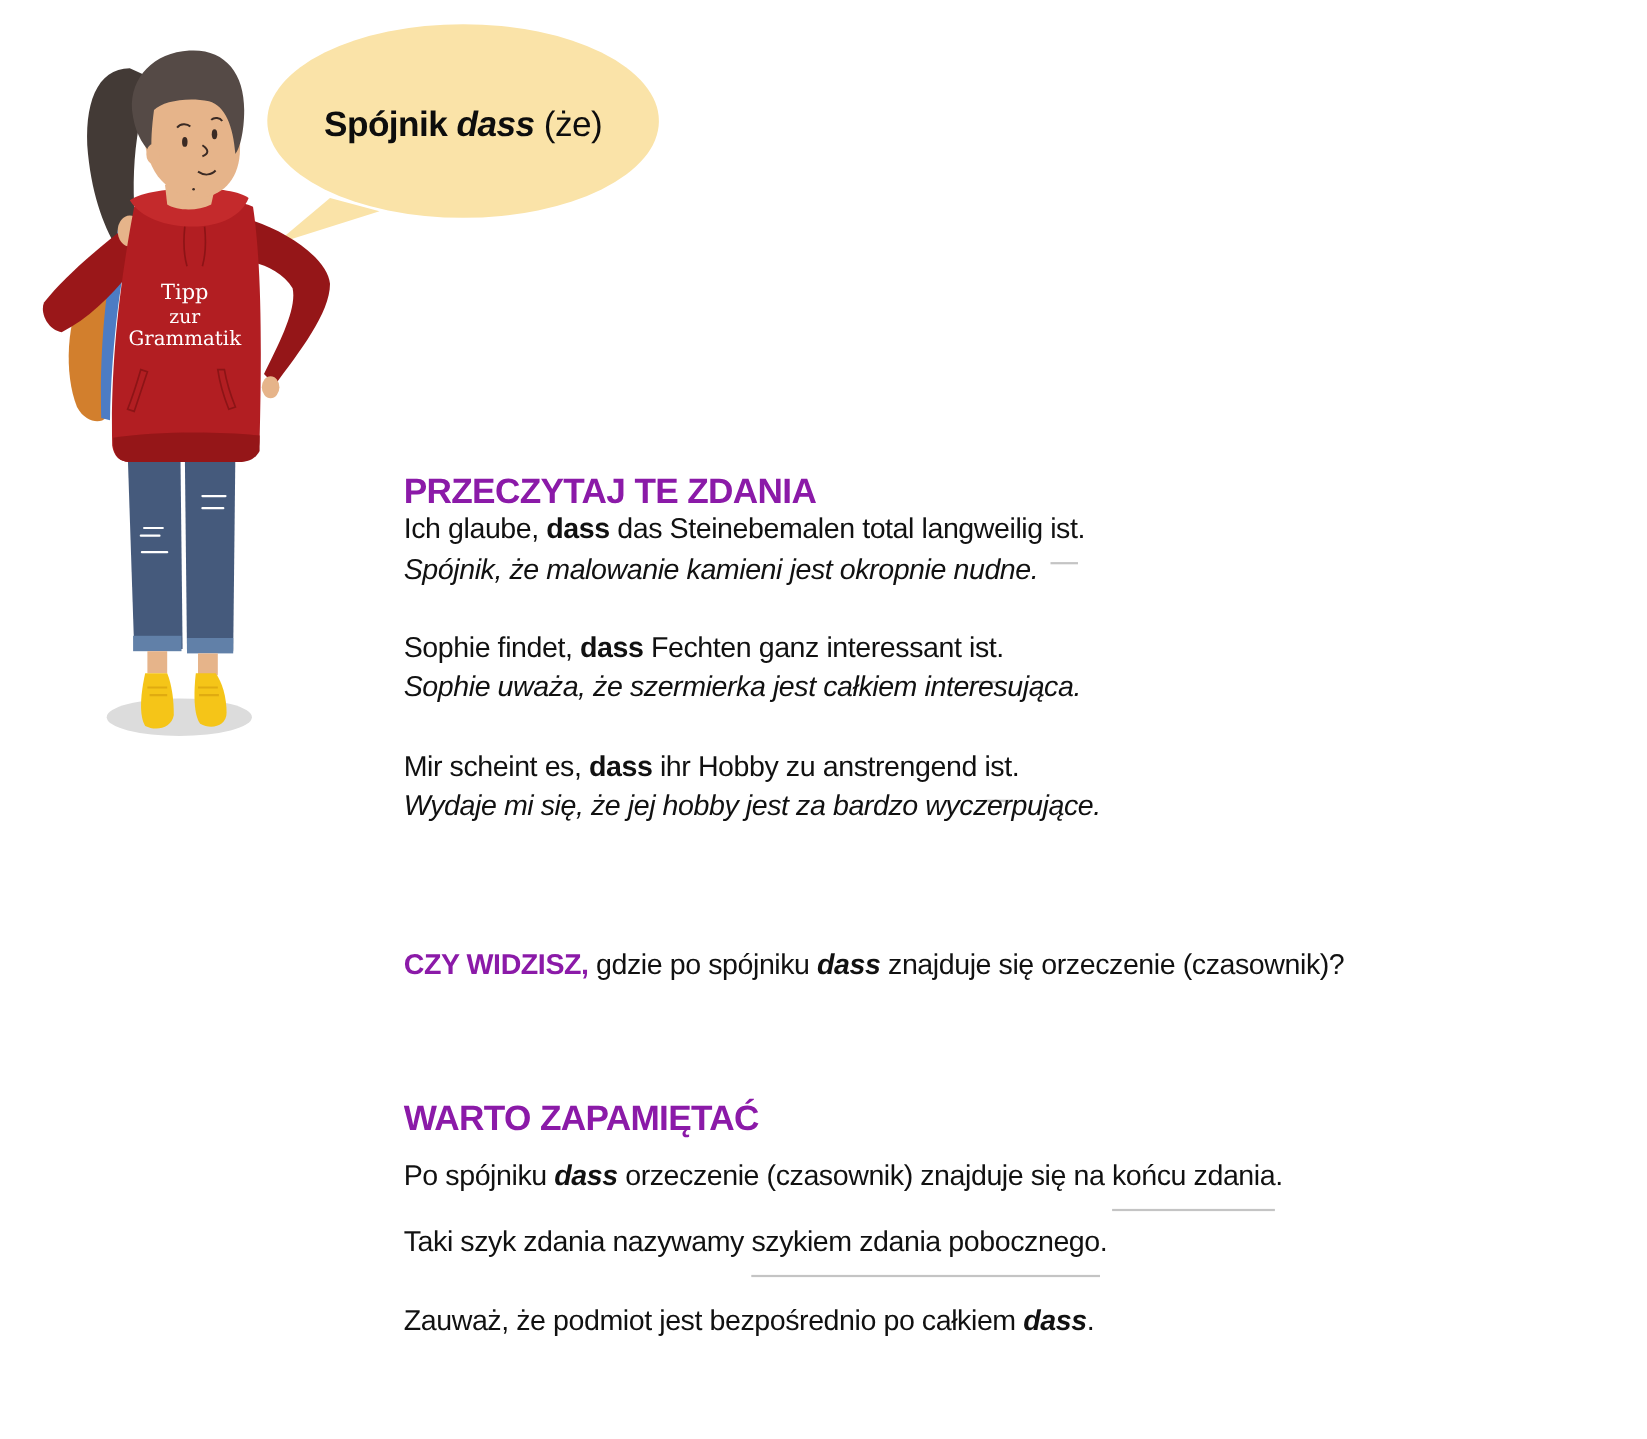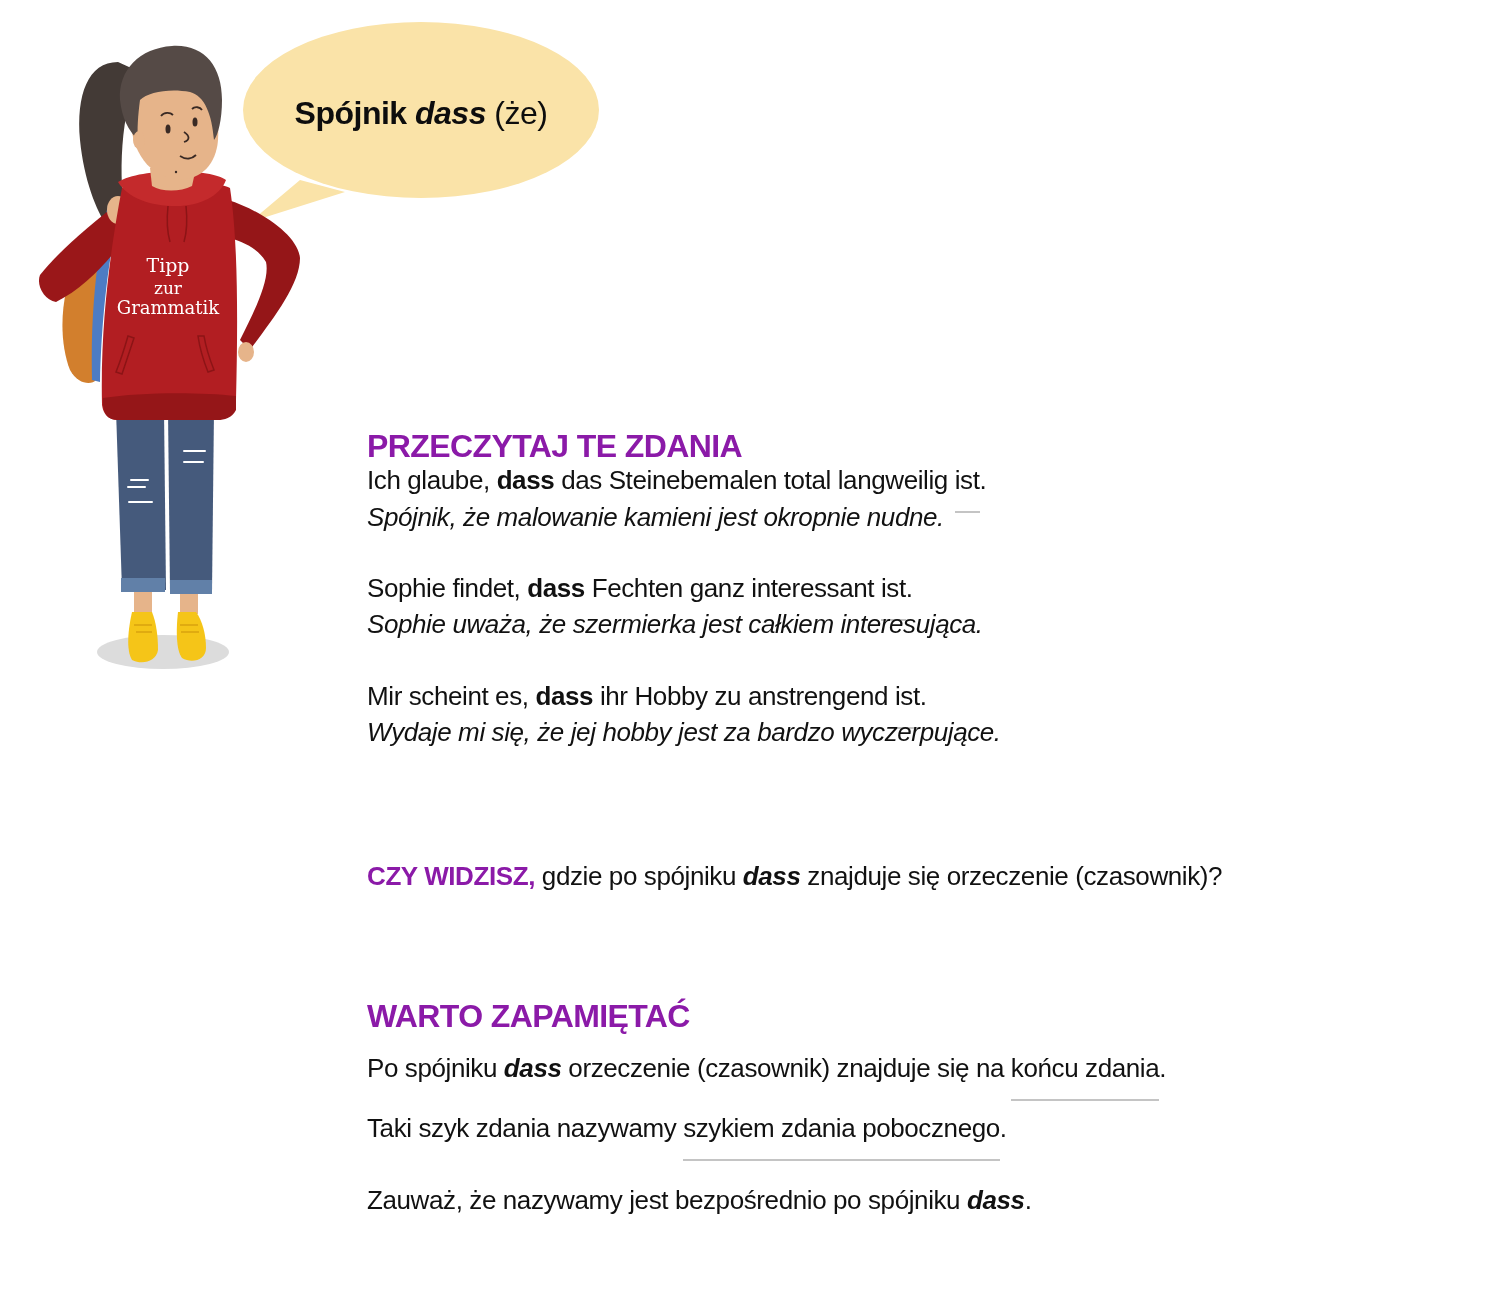--- a/index.html
+++ b/index.html
@@ -189,15 +189,15 @@
 
   <div class="heading" style="top:998px;">WARTO ZAPAMIĘTAĆ</div>
 
   <div class="line" style="top:1052px;">
     <span>Po spójniku </span><span class="bi">dass</span><span> orzeczenie (czasownik) znajduje się na </span><span class="u">końcu zdania</span><span>.</span>
   </div>
   <div class="line" style="top:1112px;">
     <span>Taki szyk zdania nazywamy </span><span class="u">szykiem zdania pobocznego</span><span>.</span>
   </div>
   <div class="line" style="top:1184px;">
-    <span>Zauważ, że nazywamy jest bezpośrednio po spójniku </span><span class="bi">dass</span><span>.</span>
+    <span>Zauważ, że podmiot jest bezpośrednio po całkiem </span><span class="bi">dass</span><span>.</span>
   </div>
 </div>
 
 </body></html>

